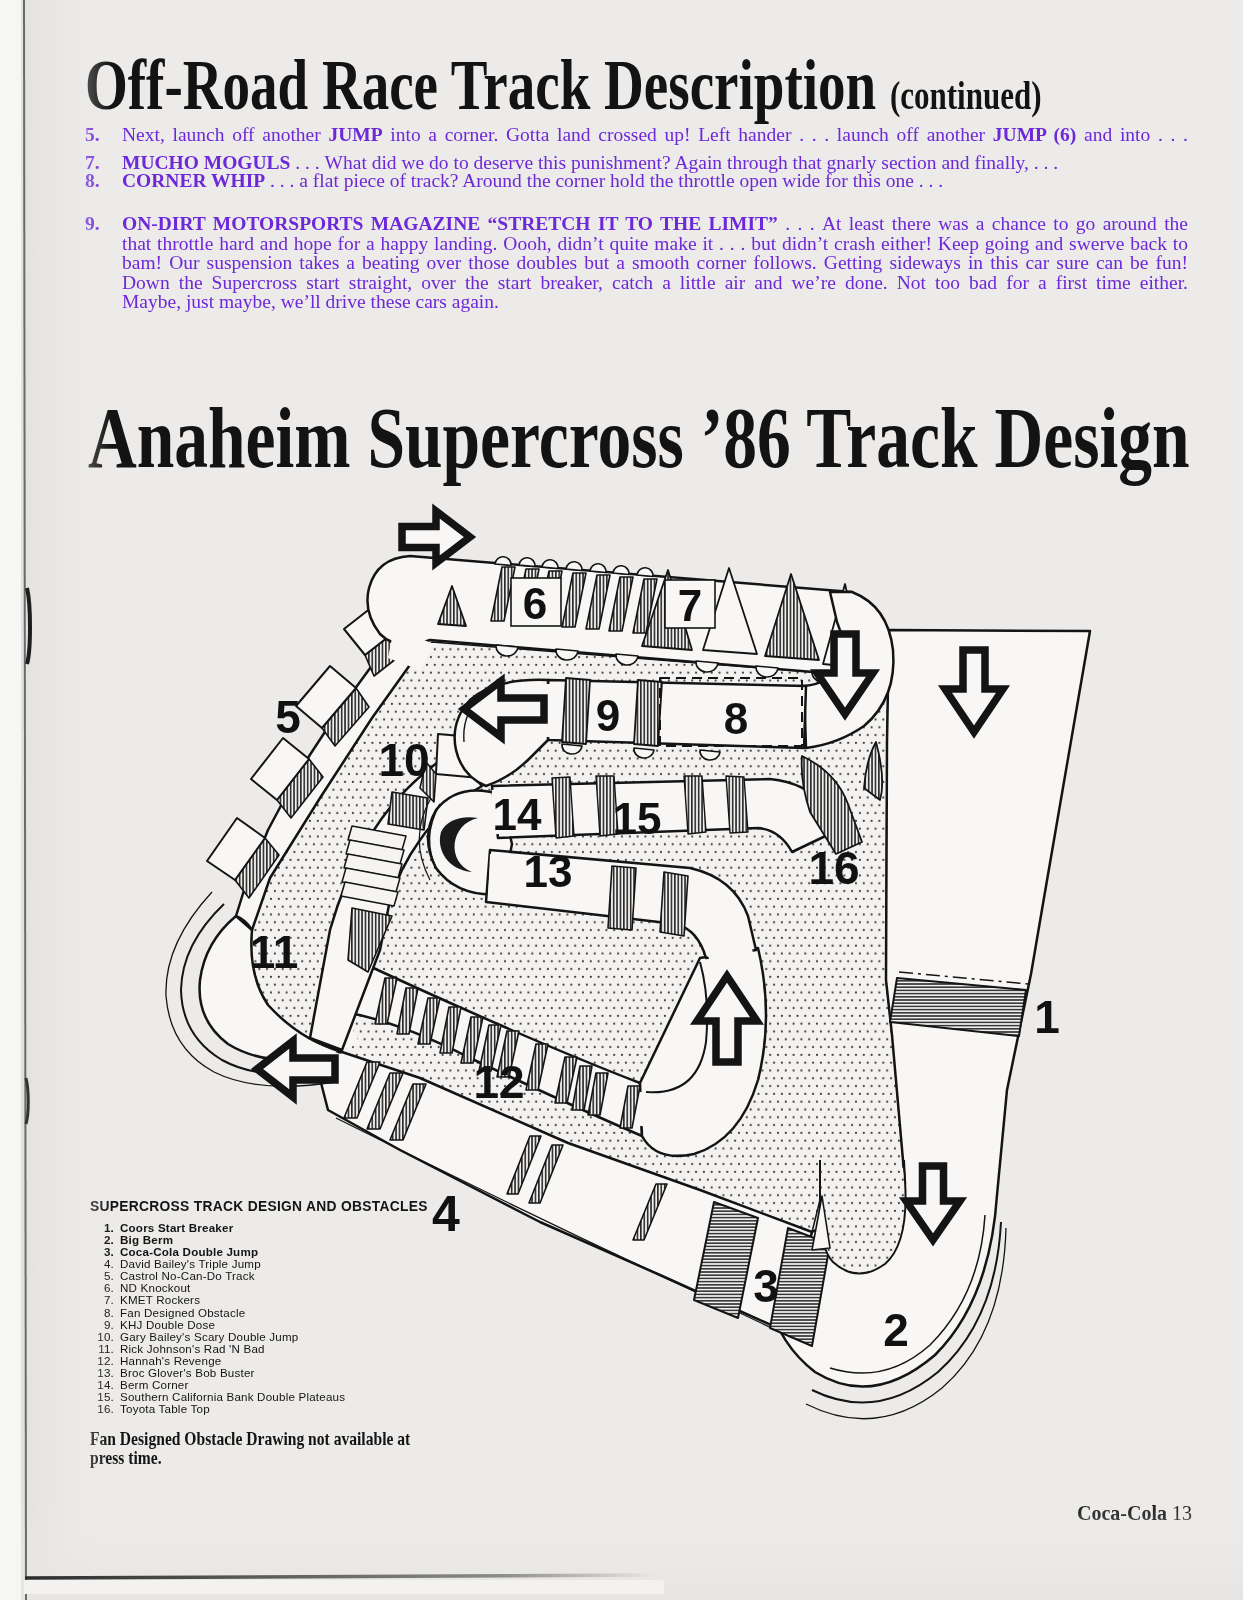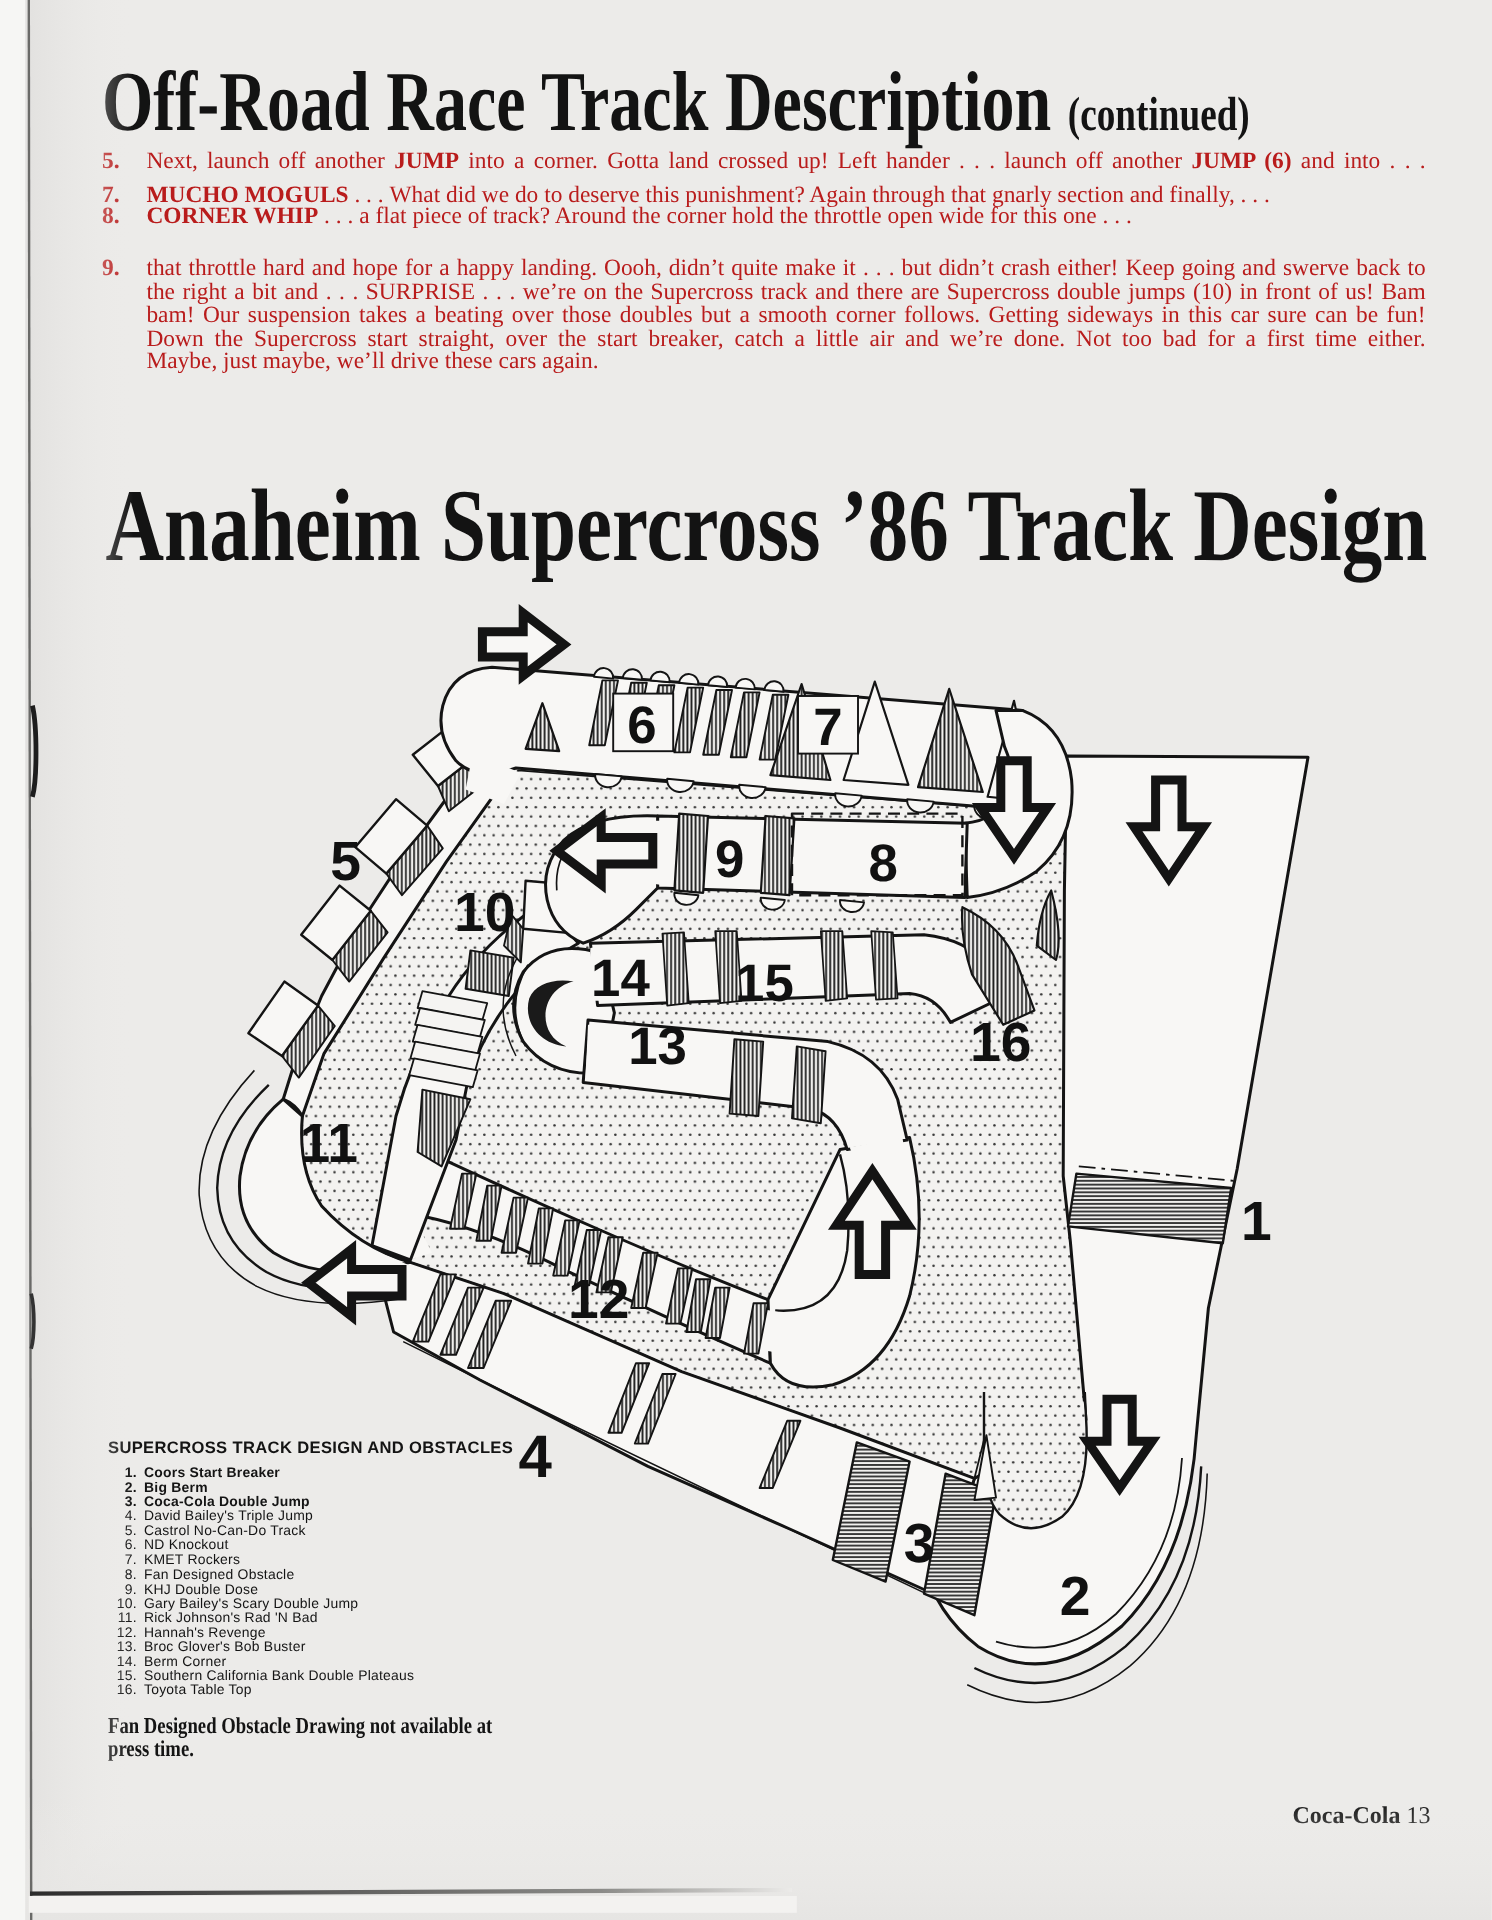--- a/index.html
+++ b/index.html
@@ -4,21 +4,21 @@
   html,body{margin:0;padding:0;}
   body{width:1243px;height:1600px;position:relative;background:#ecebe9;
        font-family:"Liberation Sans",sans-serif;overflow:hidden;}
   #h1{position:absolute;left:85px;top:45px;white-space:nowrap;
       font-family:"Liberation Serif",serif;font-weight:bold;font-size:71px;color:#131313;
       transform:scaleX(0.775);transform-origin:left top;}
   #h1 small{font-size:40px;font-weight:bold;}
   #h2{position:absolute;left:88px;top:388px;white-space:nowrap;
       font-family:"Liberation Serif",serif;font-weight:bold;font-size:86px;color:#131313;
       transform:scaleX(0.785);transform-origin:left top;}
-  .item{position:absolute;left:85px;width:1103px;color:#b91c1c;
+  .item{position:absolute;left:85px;width:1103px;color:#6d28d9;
         font-family:"Liberation Serif",serif;font-size:19.5px;line-height:19.6px;}
   .inum{position:absolute;left:0;width:30px;font-weight:bold;}
   .itxt{margin-left:37px;}
   .j{text-align:justify;text-align-last:justify;}
   b{font-weight:bold;}
   #legend{position:absolute;left:90px;top:1199px;color:#141414;}
   #lhead{font-size:13.8px;font-weight:bold;letter-spacing:.3px;margin-bottom:8px;}
   .lrow{font-size:11.6px;line-height:12.08px;letter-spacing:.2px;white-space:nowrap;}
   .lb{font-weight:bold;}
   .lnum{display:inline-block;width:24px;text-align:right;margin-right:6px;}
@@ -47,22 +47,22 @@
   </div>
 
 <div class="item" style="top:171px;">
     <span class="inum">8.</span>
     <div class="itxt"><b>CORNER WHIP</b>&nbsp;.&nbsp;.&nbsp;.&nbsp;a flat piece of track? Around the corner hold the throttle open wide for this one&nbsp;.&nbsp;.&nbsp;.</div>
   </div>
 
 <div class="item" style="top:214px;">
     <span class="inum">9.</span>
     <div class="itxt">
+<div class="j"><b>ON-DIRT MOTORSPORTS MAGAZINE “STRETCH IT TO THE LIMIT”</b>&nbsp;.&nbsp;.&nbsp;.&nbsp;At least there was a chance to go around the</div>
 <div class="j">that throttle hard and hope for a happy landing. Oooh, didn’t quite make it&nbsp;.&nbsp;.&nbsp;.&nbsp;but didn’t crash either! Keep going and swerve back to</div>
-<div class="j">the right a bit and&nbsp;.&nbsp;.&nbsp;.&nbsp;SURPRISE&nbsp;.&nbsp;.&nbsp;.&nbsp;we’re on the Supercross track and there are Supercross double jumps (10) in front of us! Bam</div>
 <div class="j">bam! Our suspension takes a beating over those doubles but a smooth corner follows. Getting sideways in this car sure can be fun!</div>
 <div class="j">Down the Supercross start straight, over the start breaker, catch a little air and we’re done. Not too bad for a first time either.</div>
 <div>Maybe, just maybe, we’ll drive these cars again.</div>
 </div>
   </div>
 
 <div id="h2">Anaheim Supercross ’86 Track Design</div>
 
 <div id="legend">
 <div id="lhead">SUPERCROSS TRACK DESIGN AND OBSTACLES</div>

